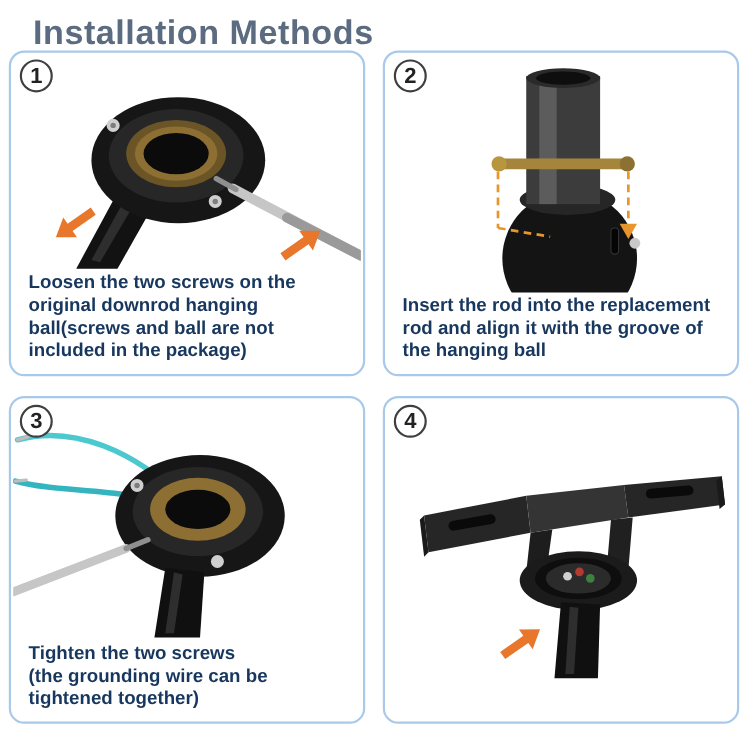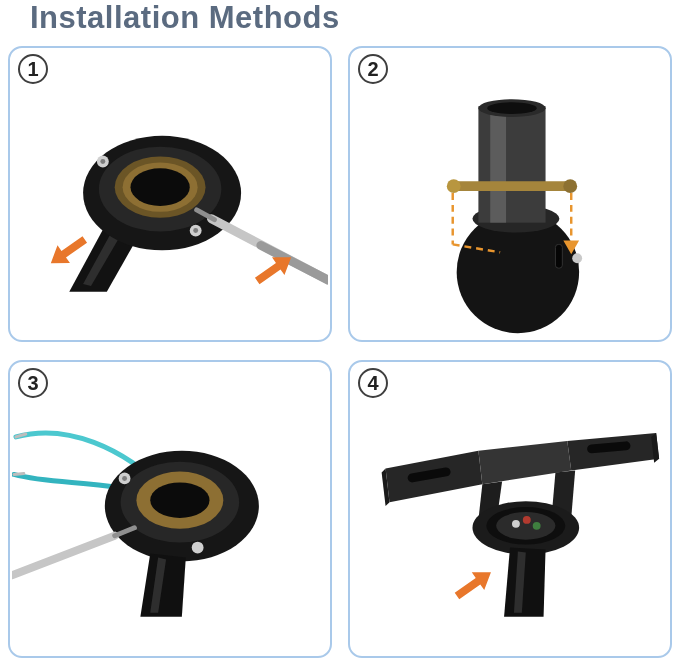--- a/index.html
+++ b/index.html
@@ -1,18 +1,18 @@
 <!DOCTYPE html>
 <html><head>
 <meta charset="utf-8">
 <style>
   * { margin:0; padding:0; box-sizing:border-box; }
   html,body { width:679px; height:666px; background:#ffffff;
               font-family:"Liberation Sans", sans-serif; overflow:hidden; position:relative; }
-  .title { position:absolute; left:30px; top:0px; font-size:31px; font-weight:bold;
+  .title { position:absolute; left:30px; top:12px; font-size:31px; font-weight:bold;
            color:#5b6b80; letter-spacing:0.5px; }
   .grid { position:absolute; left:8px; top:46px; width:664px;
           display:grid; grid-template-columns:324px 324px; grid-template-rows:296px 298px;
           gap:18px 16px; }
   .panel { border:2px solid #a9c9ea; border-radius:14px; position:relative;
            display:flex; flex-direction:column; overflow:hidden; background:#fff; }
   .badge { position:absolute; top:6px; left:8px; width:30px; height:30px;
            border:2px solid #3f3f3f; border-radius:50%;
            display:flex; align-items:center; justify-content:center;
            font-size:20px; font-weight:bold; color:#222; z-index:2; background:#fff; }
@@ -56,20 +56,24 @@
           <line x1="205" y1="119" x2="187" y2="109" stroke="#8f8f8f" stroke-width="5" stroke-linecap="round"></line>
         </g>
         <g>
           <path d="M0 7 L26 7 L26 0 L42 11 L26 22 L26 15 L0 15 Z" fill="#e8772b" transform="translate(80,148) rotate(145)"></path>
         </g>
         <g>
           <path d="M0 7 L26 7 L26 0 L42 11 L26 22 L26 15 L0 15 Z" fill="#e8772b" transform="translate(242,172) rotate(-35)"></path>
         </g>
       </svg>
     </div>
+    <div class="caption">Loosen the two screws on the
+original downrod hanging
+ball(screws and ball are not
+included in the package)</div>
   </div>
 
   <div class="panel">
     <div class="badge">
       <span>2</span>
     </div>
     <div class="photo">
       <svg viewBox="0 0 320 200" preserveAspectRatio="xMidYMid meet">
         <g>
           <circle cx="168" cy="176" r="62" fill="#141414"></circle>
@@ -91,20 +95,23 @@
         <g stroke="#e8952e" stroke-width="2.5" stroke-dasharray="7 5" fill="none">
           <path d="M102 96 L102 148"></path>
           <path d="M222 96 L222 144"></path>
           <path d="M102 148 L150 156"></path>
         </g>
         <g>
           <polygon points="214,144 230,144 222,158" fill="#e8952e"></polygon>
         </g>
       </svg>
     </div>
+    <div class="caption">Insert the rod into the replacement
+rod and align it with the groove of
+the hanging ball</div>
   </div>
 
   <div class="panel">
     <div class="badge">
       <span>3</span>
     </div>
     <div class="photo">
       <svg viewBox="0 0 320 212" preserveAspectRatio="xMidYMid meet">
         <g fill="none" stroke-linecap="round">
           <path d="M158 86 C 112 40, 55 16, 4 30" stroke="#4cc8cf" stroke-width="5"></path>
@@ -124,20 +131,23 @@
         <g>
           <path d="M140 148 L130 212 L172 212 L176 152 Z" fill="#101010"></path>
           <path d="M148 152 L140 208 L148 208 L156 154 Z" fill="#2e2e2e"></path>
         </g>
         <g>
           <line x1="0" y1="170" x2="104" y2="130" stroke="#c6c6c6" stroke-width="8" stroke-linecap="round"></line>
           <line x1="104" y1="130" x2="124" y2="122" stroke="#8f8f8f" stroke-width="5" stroke-linecap="round"></line>
         </g>
       </svg>
     </div>
+    <div class="caption">Tighten the two screws
+(the grounding wire can be
+tightened together)</div>
   </div>
 
   <div class="panel">
     <div class="badge">
       <span>4</span>
     </div>
     <div class="photo">
       <svg viewBox="0 0 320 212" preserveAspectRatio="xMidYMid meet">
         <g>
           <polygon points="34,62 128,44 132,78 38,96" fill="#262626"></polygon>

